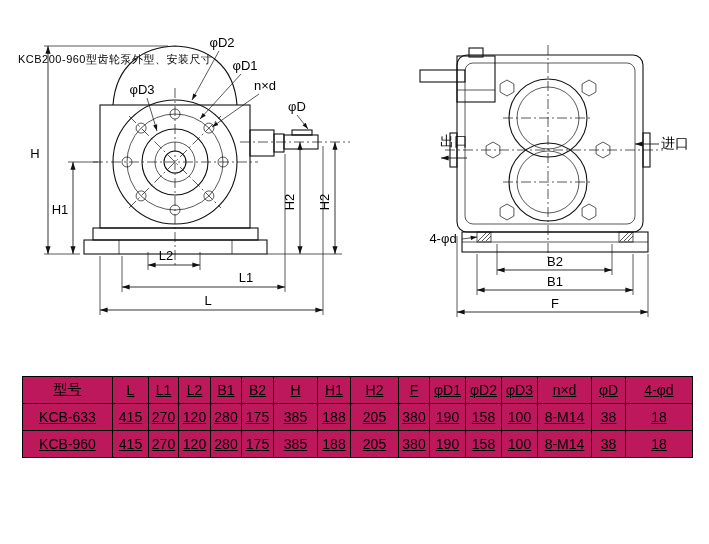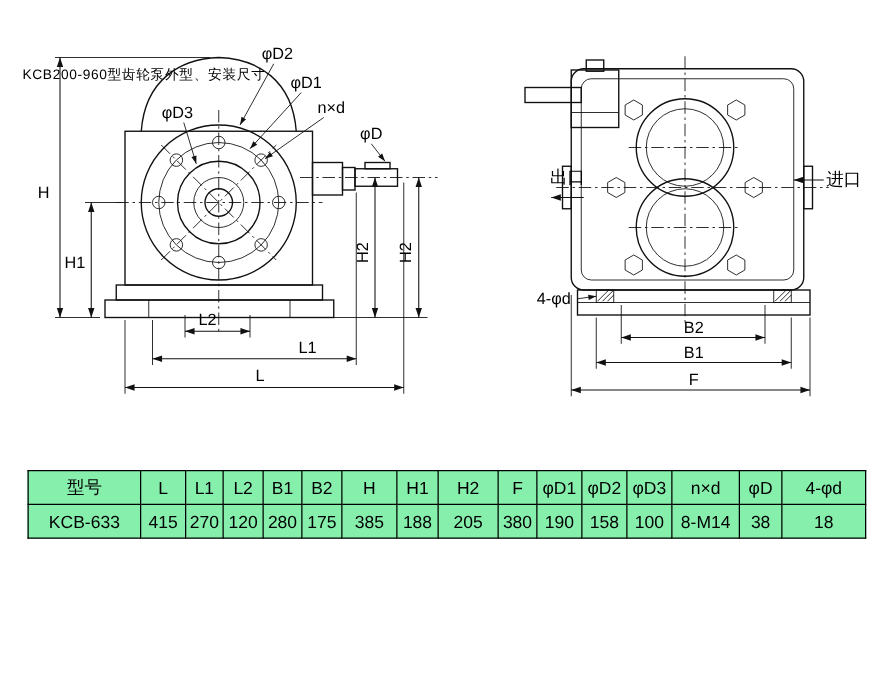--- a/index.html
+++ b/index.html
@@ -20,21 +20,21 @@
   .s{stroke:#111;fill:none;stroke-width:1.1}
   .t{stroke:#111;fill:none;stroke-width:.7}
   .cl{stroke:#111;fill:none;stroke-width:.7;stroke-dasharray:10 3 2 3}
   .dl{stroke:#111;fill:none;stroke-width:.85}
   svg text{font-family:"Liberation Sans",sans-serif;font-size:13px;fill:#000}
   svg text.cn{font-size:14px}
   
   table{
     position:absolute;left:22px;top:376px;width:670px;
     border-collapse:collapse;table-layout:fixed;
-    font-size:14px;color:#000;background:#86efac;
+    font-size:14px;color:#000;background:#be185d;text-decoration:underline;
   }
   th,td{
     border:1px solid #000;text-align:center;vertical-align:middle;
     height:26px;padding:0;font-weight:normal;overflow:hidden;white-space:nowrap;
   }
 </style>
 </head>
 <body>
 
 <div class="title">KCB200-960型齿轮泵外型、安装尺寸</div>
@@ -264,14 +264,32 @@
         <td>188</td>
         <td>205</td>
         <td>380</td>
         <td>190</td>
         <td>158</td>
         <td>100</td>
         <td>8-M14</td>
         <td>38</td>
         <td>18</td>
     </tr>
+    <tr>
+      <td>KCB-960</td>
+        <td>415</td>
+        <td>270</td>
+        <td>120</td>
+        <td>280</td>
+        <td>175</td>
+        <td>385</td>
+        <td>188</td>
+        <td>205</td>
+        <td>380</td>
+        <td>190</td>
+        <td>158</td>
+        <td>100</td>
+        <td>8-M14</td>
+        <td>38</td>
+        <td>18</td>
+    </tr>
   </tbody>
 </table>
 
 </body></html>

